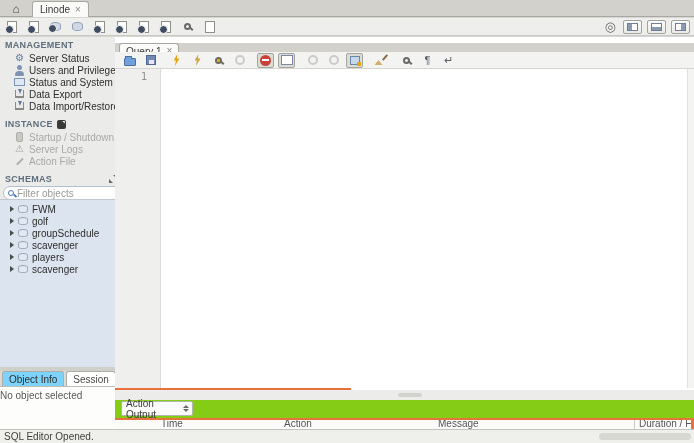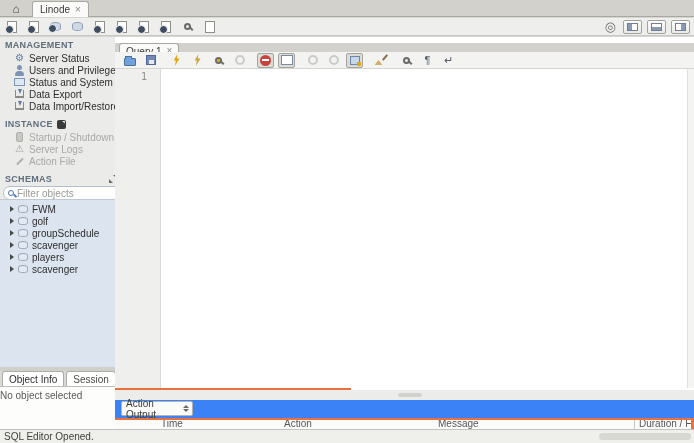--- a/index.html
+++ b/index.html
@@ -101,21 +101,21 @@
   .db { width:10px; height:8px; background:#e4e9f1; border:1px solid #9aa8bc;
         border-radius:5px/2.5px; flex:0 0 10px; }
 
   .obj-split { position:absolute; top:330px; left:0; right:0; height:4px; background:#d0d0cb; }
   .obj-tabs { position:absolute; top:334px; left:0; right:0; height:16px;
               background:#d9d9d5; border-bottom:1px solid #bdbdb8; display:flex;
               align-items:flex-end; padding-left:2px; gap:2px; }
   .otab { height:15px; padding:0 6px; font-size:10px; display:flex; align-items:center;
           border:1px solid #adada8; border-bottom:none; border-radius:3px 3px 0 0;
           background:#ffffff; color:#4a4a46; }
-  .otab.active { background:#ffffff; color:#2e2e2c; }
+  .otab.active { background:#7dd3fc; color:#2e2e2c; }
   .obj-body { position:absolute; top:350px; left:0; right:0; bottom:0; background:#fdfdfc;
               padding:3px 0; font-size:10px; color:#5a5a56; }
 
   
   .main { position:absolute; top:37px; left:115px; right:0; bottom:14px; background:#fff; }
   .qtabbar { position:absolute; top:0; left:0; right:0; height:15px;
              background:#d3d1cc; border-bottom:1px solid #a9a7a2;margin-top:6px; }
   .qtab { position:absolute; left:4px; top:0; height:15px; padding:0 6px;
           background:#fafaf8; border:1px solid #a9a7a2; border-bottom:none;
           border-radius:3px 3px 0 0; display:flex; align-items:center; gap:5px;
@@ -164,21 +164,21 @@
             border-right:1px solid #dadad6; text-align:right;
             font-family:"DejaVu Sans Mono", monospace; font-size:10px; color:#8f8f8c;
             padding:2px 13px 0 0; }
   .vscroll { position:absolute; top:0; right:0; bottom:0; width:7px; background:#f4f4f2;
              border-left:1px solid #e0e0dc; }
 
   .orange1 { position:absolute; top:351px; left:0; width:236px; height:2px; }
   .hstrip { position:absolute; top:353px; left:0; right:0; height:10px; background:#ececea; }
   .grip { position:absolute; top:3px; left:283px; width:24px; height:4px;
           border-radius:2px; background:#d2d2ce; }
-  .ao-row { position:absolute; top:363px; left:0; right:0; height:18px; background:#3b82f6; }
+  .ao-row { position:absolute; top:363px; left:0; right:0; height:18px; background:#84cc16; }
   .ao-dd { position:absolute; left:6px; top:1px; height:15px; width:72px; background:#fbfbfa;
            border:1px solid #b5b5b0; border-radius:2px; display:flex; align-items:center;
            font-size:10px; color:#3a3a38; padding-left:4px; }
   .spin { margin-left:auto; margin-right:3px; display:flex; flex-direction:column; gap:1px; }
   .spin i { width:0; height:0; border-left:3px solid transparent; border-right:3px solid transparent; }
   .spin .up { border-bottom:3px solid #6a6a66; } .spin .dn { border-top:3px solid #6a6a66; }
   .ao-header { position:absolute; top:381px; left:0; right:0; height:12px; background:#fbfbfa;
                font-size:10px; color:#55555a; }
   .ao-header span { position:absolute; top:0; white-space:nowrap; }
   .col-time { left:46px; } .col-action { left:169px; } .col-message { left:323px; }

